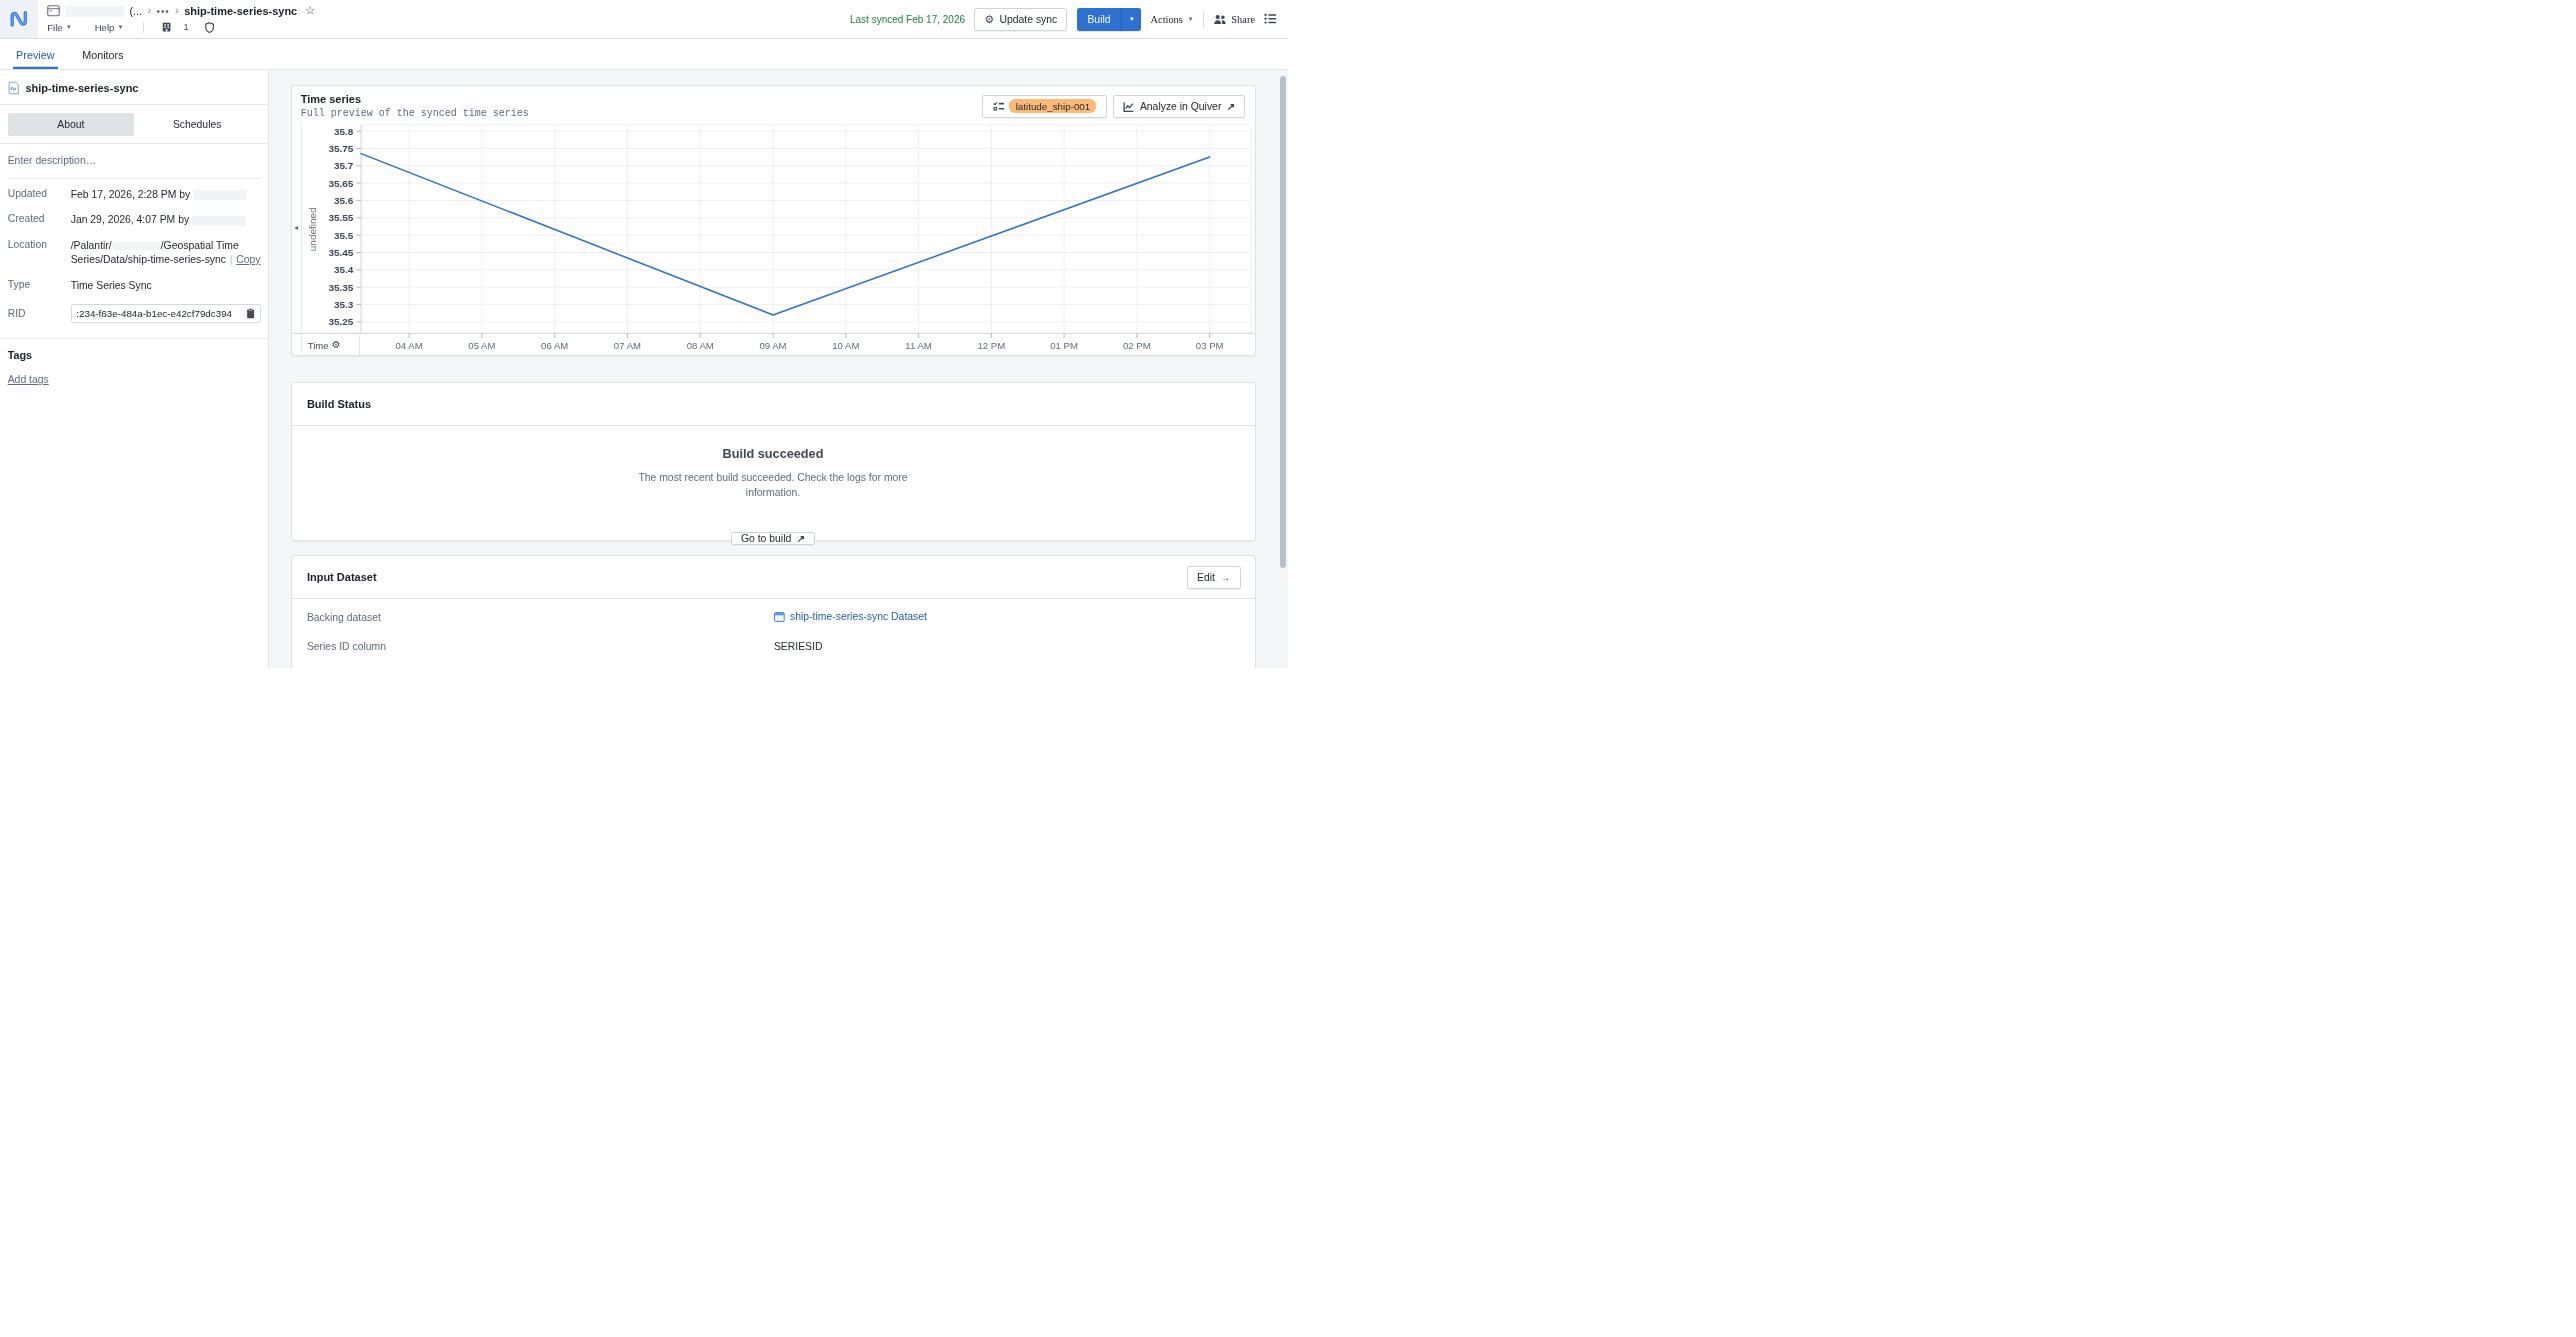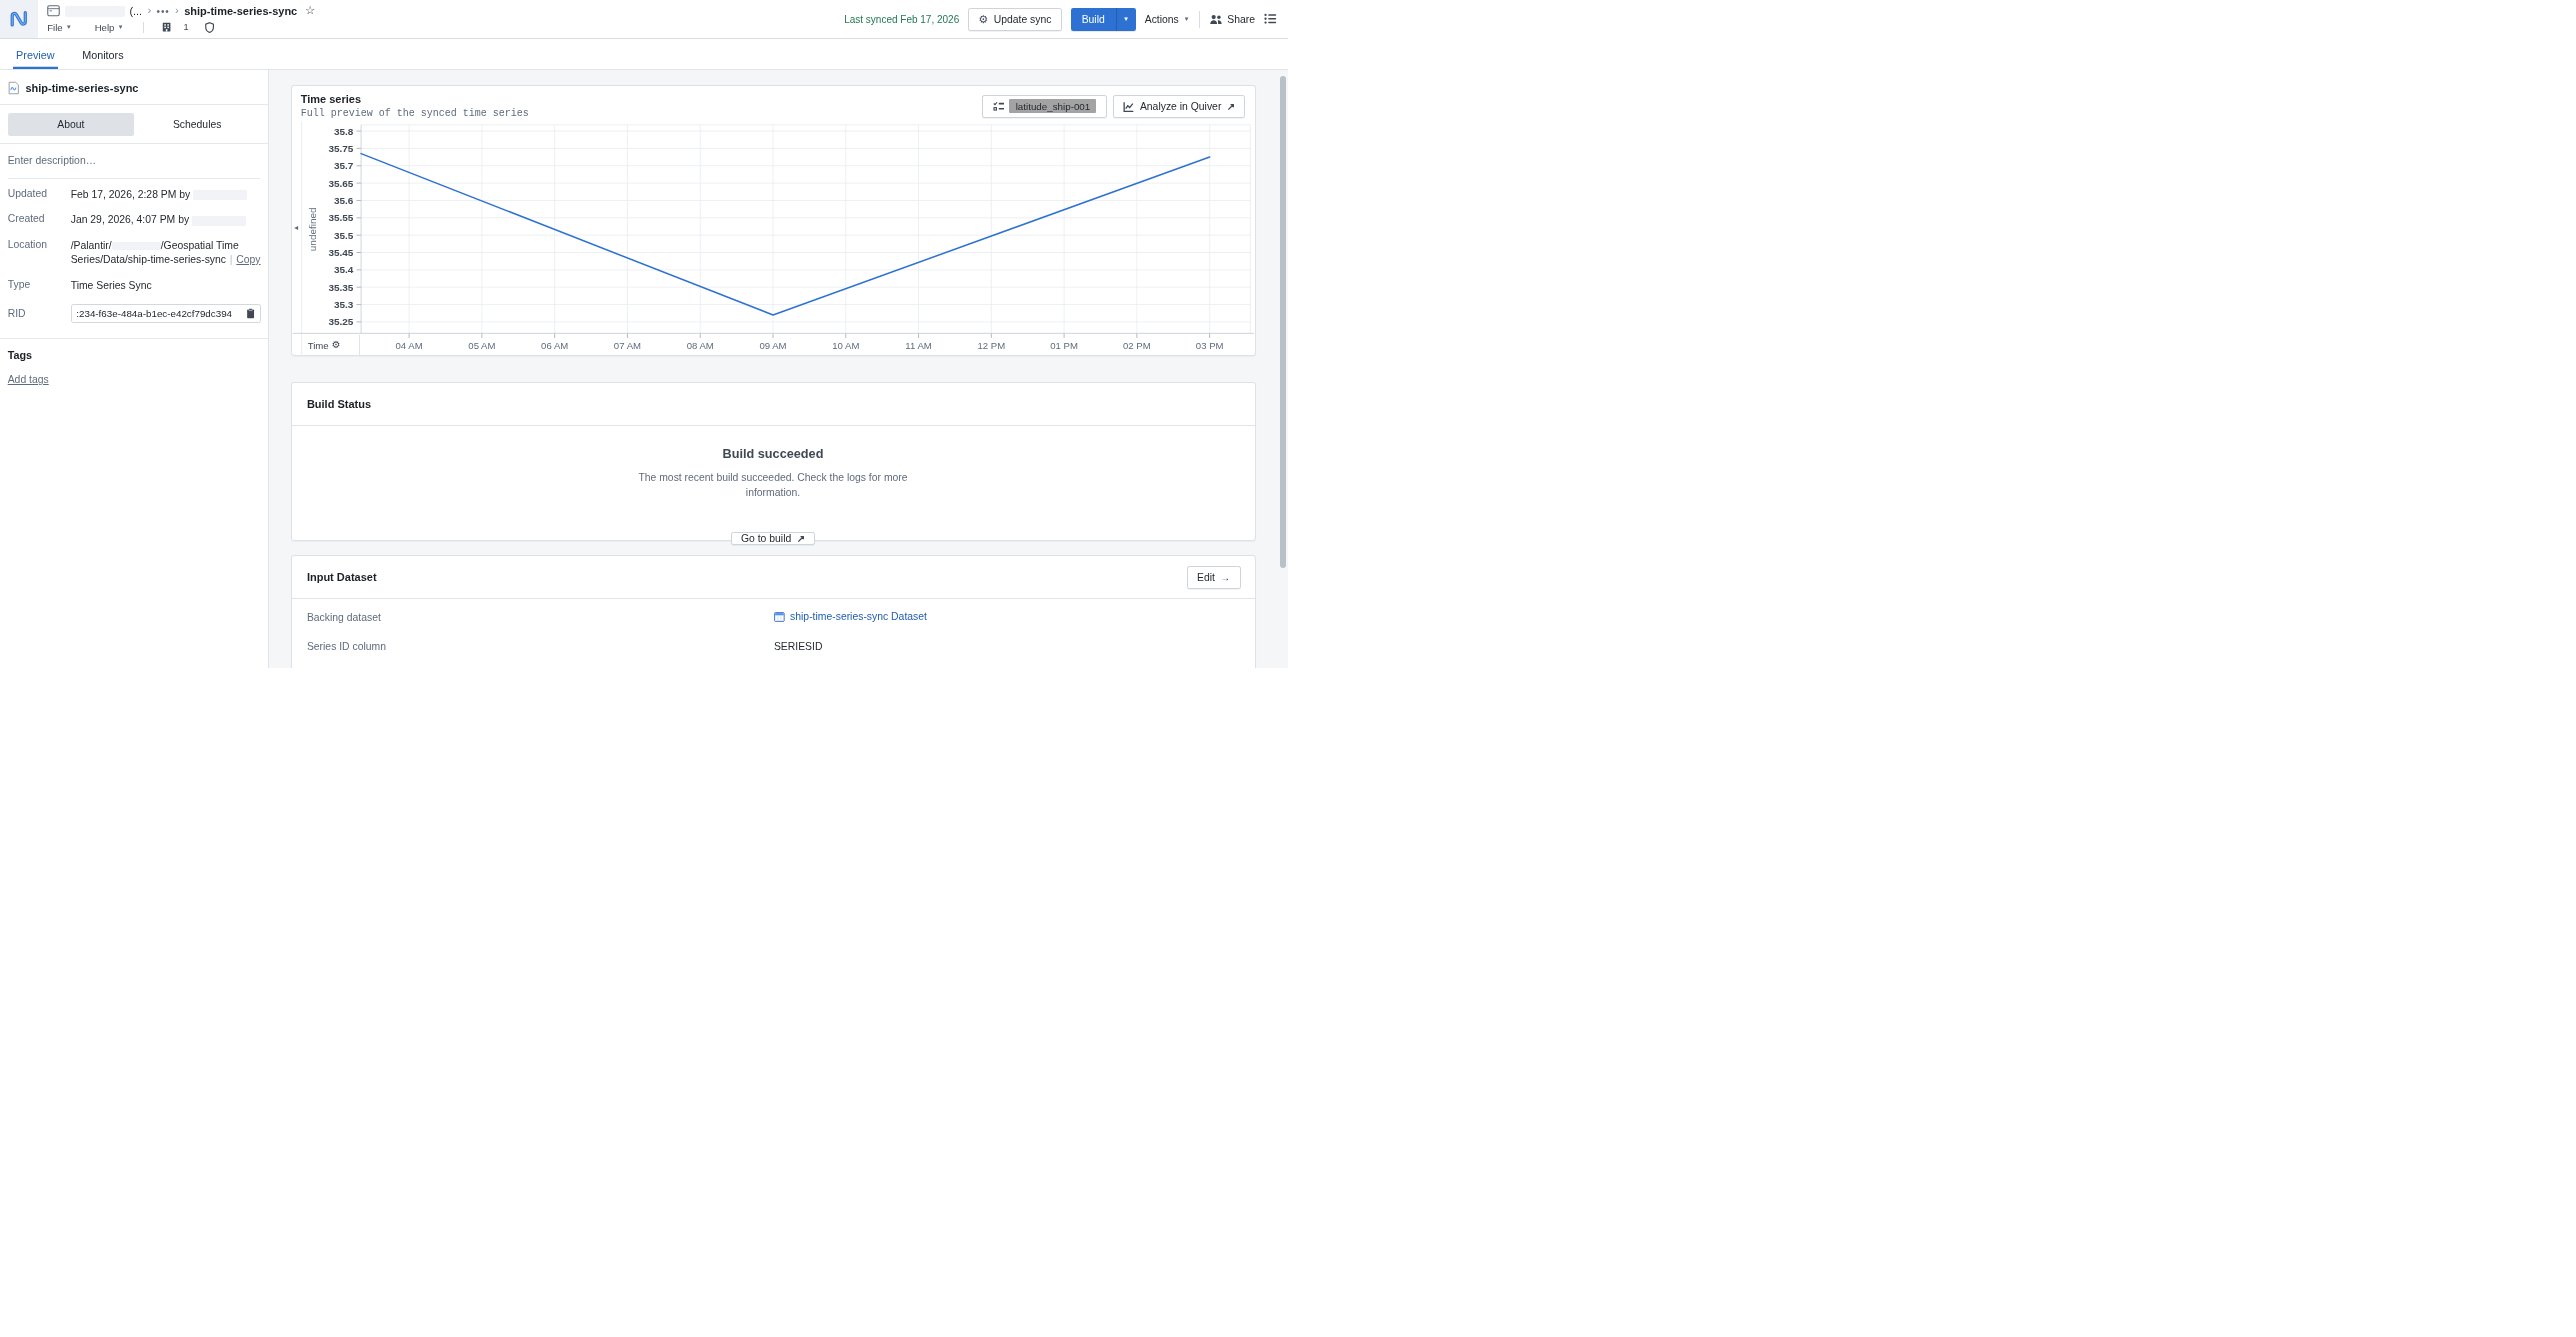--- a/index.html
+++ b/index.html
@@ -26,21 +26,21 @@
 
   .topbar-right { margin-left:auto; display:flex; align-items:center; gap:9.2px; padding-right:10.8px; }
   .synced { font-size:10px; font-weight:500; color:#227a4e; white-space:nowrap; }
   .btn { display:inline-flex; align-items:center; gap:5.4px; height:23px; padding:0 9.2px; background:#fff;
          border:0.8px solid #ced4da; border-radius:2.3px; font-size:10.4px; color:#252a31; cursor:pointer;
          box-shadow:0 0.8px 0.8px rgba(17,20,24,.05); white-space:nowrap; }
   .split { display:inline-flex; height:23px; border-radius:2.3px; overflow:hidden; box-shadow:0 0.8px 0.8px rgba(17,20,24,.1); }
   .split .seg-main { background:#2d72d2; color:#fff; font-size:10.4px; font-weight:500; display:flex; align-items:center; padding:0 10.8px; cursor:pointer; }
   .split .seg-caret { background:#2d72d2; width:20px; display:flex; align-items:center; justify-content:center; border-left:0.8px solid rgba(17,20,24,.2); cursor:pointer; }
   .split .seg-caret .caret { color:#fff; }
-  .text-btn { display:inline-flex; align-items:center; gap:4.6px; font-size:10.4px; color:#252a31; background:none; border:none; cursor:pointer; }
+  .text-btn { display:inline-flex; align-items:center; gap:4.6px; font-size:10.4px; color:#252a31; background:none; border:none; cursor:pointer;font-family:Liberation Serif, serif; }
   .tb-div { width:0.8px; height:17px; background:#d8dce1; }
   .icon { display:inline-flex; align-items:center; justify-content:center; line-height:1; }
   .gear-glyph { font-size:10.8px; color:#404854; }
 
   
   .tabbar { height:31px; display:flex; align-items:flex-end; gap:21.5px; padding:0 0 0 13px; border-bottom:0.8px solid #e1e5e9; background:#fff; }
   .tab { font-size:10.8px; padding:0 3.1px; line-height:28px; cursor:pointer; color:#252a31; }
   .tab.active { color:#215db0; font-weight:500; box-shadow:inset 0 -2.3px 0 #2d72d2; }
 
   
@@ -72,21 +72,21 @@
 
   
   .card { position:absolute; background:#fff; border:0.8px solid #dde2e7; border-radius:3.1px; box-shadow:0 0.8px 1.5px rgba(17,20,24,.04); }
   .card-chart { left:21.5px; top:15.4px; width:965px; height:271px; }
   .card-build { left:21.5px; top:312px; width:965px; height:159px; }
   .card-input { left:21.5px; top:485px; width:965px; height:200px; }
 
   .chart-head-title { position:absolute; left:9.2px; top:7px; font-size:11px; font-weight:700; color:#1c2127; }
   .chart-head-sub { position:absolute; left:9.2px; top:22px; font-size:10px; color:#5f6b7c;font-family:Liberation Mono, monospace; }
   .chart-actions { position:absolute; right:9.2px; top:8.5px; display:flex; gap:6.2px; }
-  .pill { background:#a3a3a3; border-radius:1px; padding:1.5px 6.2px; font-size:9.8px; color:#252a31; }
+  .pill { background:#fdba74; border-radius:6px; padding:1.5px 6.2px; font-size:9.8px; color:#252a31; }
   .arrow-glyph { font-size:10px; color:#404854; font-weight:700; }
   .chart-svg { position:absolute; left:0; top:35px; }
   .collapse-handle { position:absolute; left:0; top:35px; width:9.2px; height:212px; display:flex; align-items:center; justify-content:center; cursor:pointer; }
   .collapse-glyph { font-size:7.7px; color:#5f6b7c; }
   .time-axis-box { position:absolute; left:9.2px; top:249px; width:59px; height:20px; display:flex; align-items:center; gap:3px; padding-left:7px; font-size:9.6px; font-weight:500; color:#404854; border-right:0.8px solid #e0e4e8; }
 
   .card-head { position:absolute; left:0; top:0; right:0; height:43px; }
   .card-head-title { position:absolute; left:15.4px; top:15.4px; font-size:11px; font-weight:700; color:#1c2127; }
   .card-head-rule { position:absolute; left:0; right:0; top:42px; border-top:0.8px solid #e1e5e9; }
 

